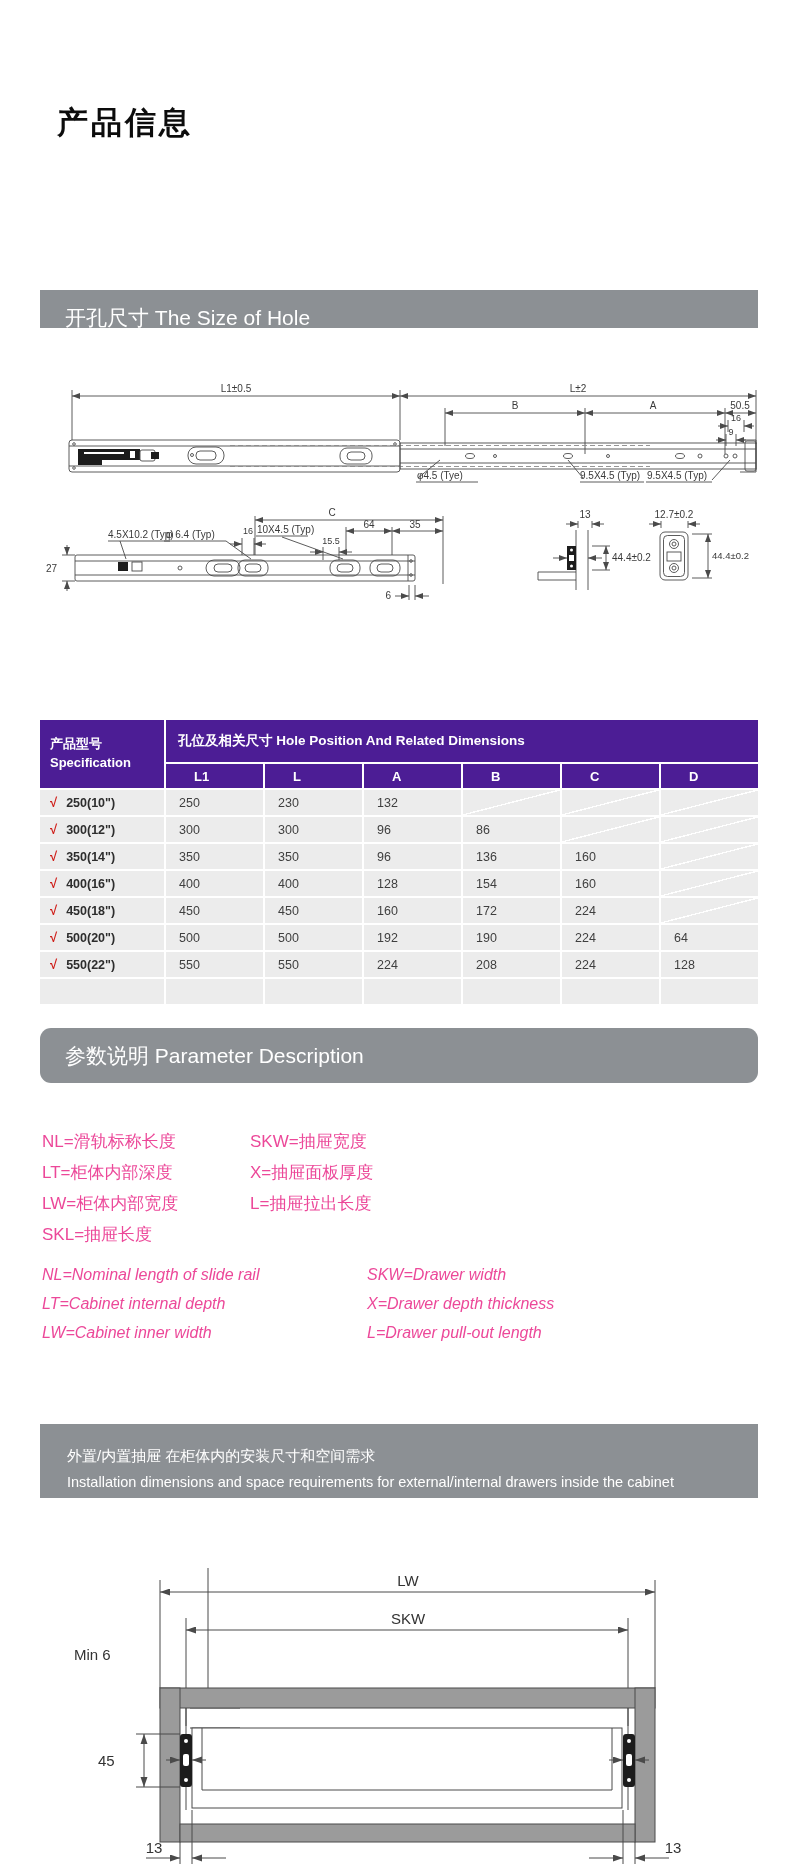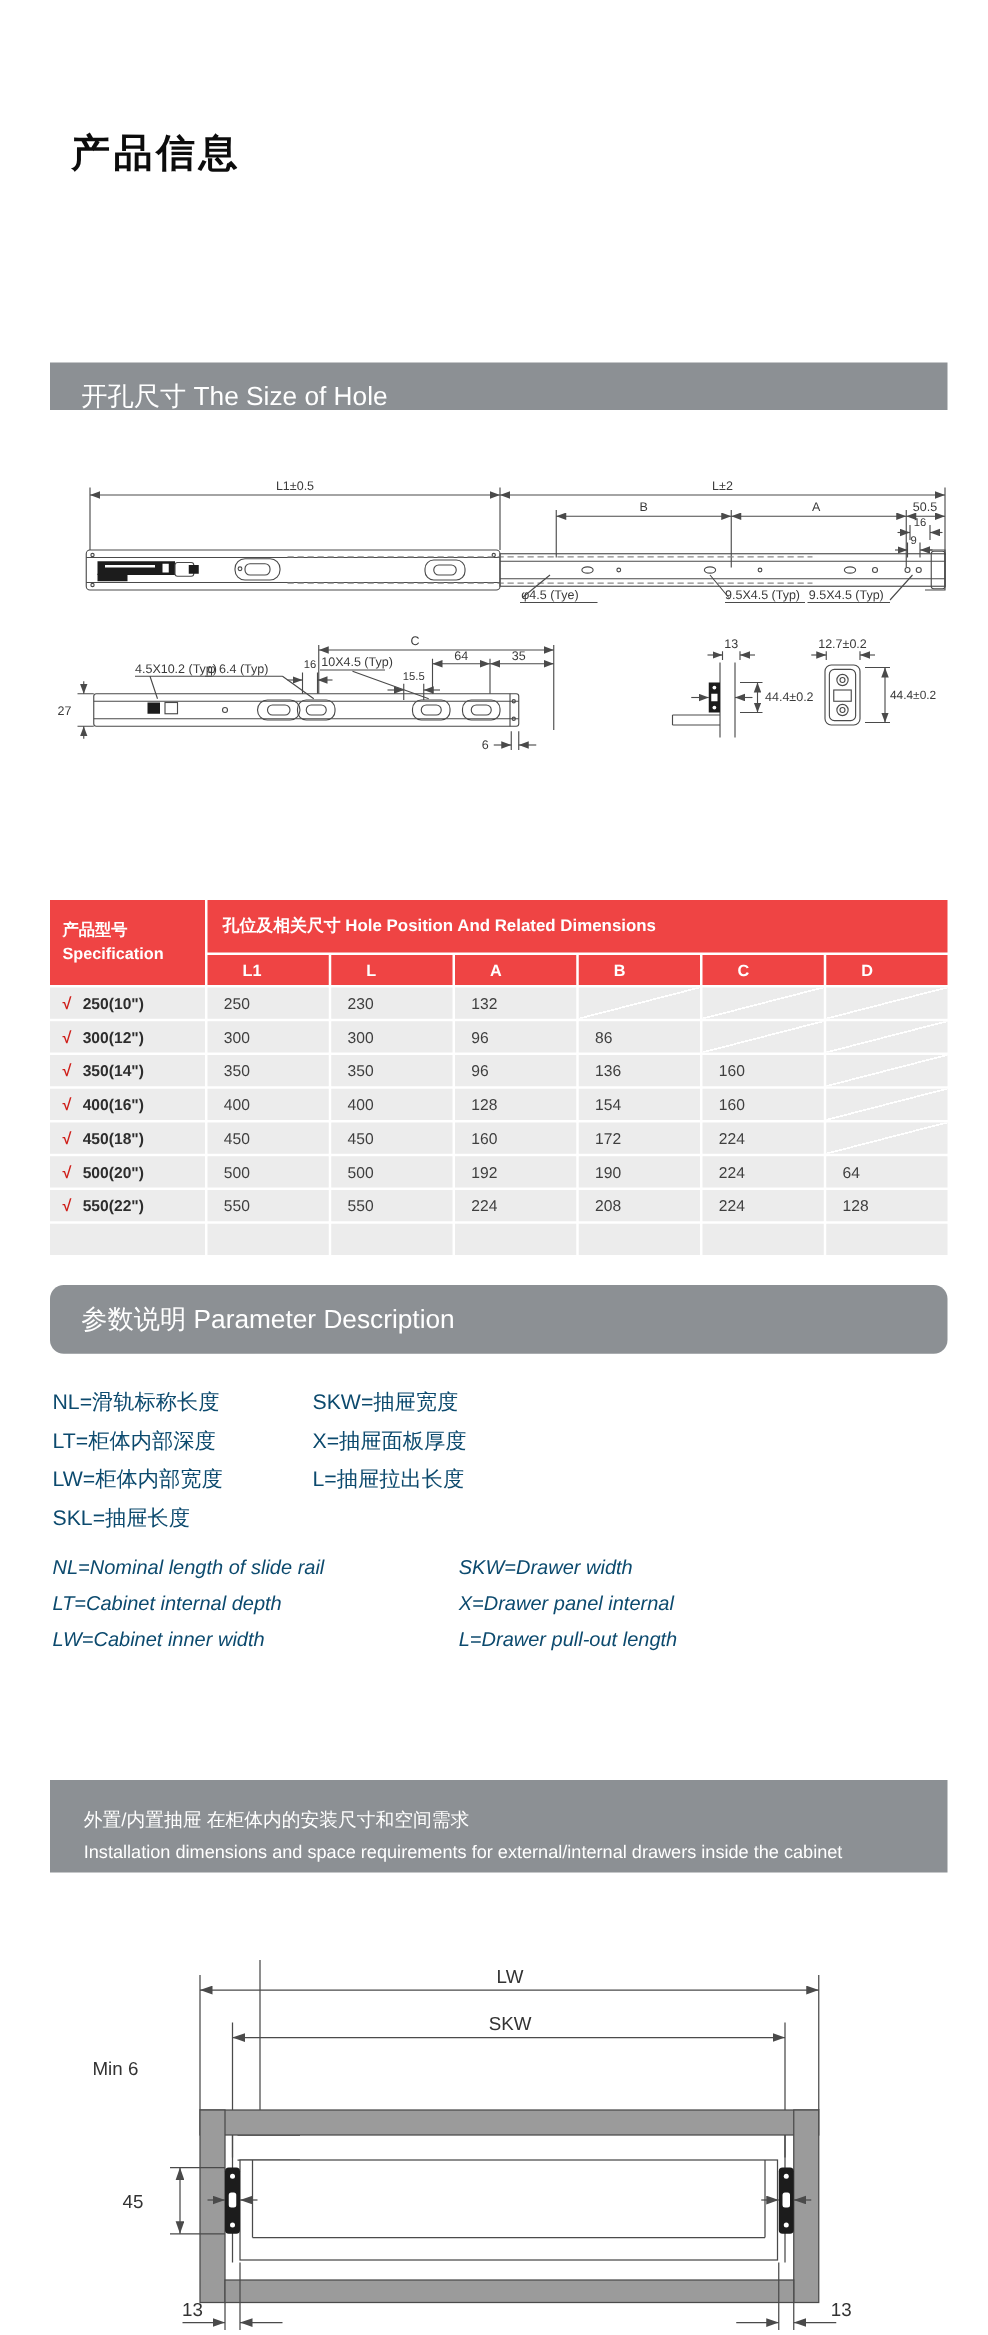--- a/index.html
+++ b/index.html
@@ -9,31 +9,31 @@
   .banner{position:absolute;left:40px;width:718px;background:#8c9094;color:#ffffff;box-sizing:border-box;}
   .banner1{top:262px;height:55px;line-height:55px;padding-left:25px;font-size:21px;margin-top:28px;}
   .banner2{top:1028px;height:55px;line-height:55px;padding-left:25px;font-size:21px;border-radius:11px;}
   .banner3{top:1424px;height:74px;padding:23px 8px 0 27px;}
   .banner3 .zh{font-size:15px;}
   .banner3 .en{font-size:14.5px;margin-top:8px;white-space:nowrap;}
   .drawing{position:absolute;background:#fff;}
   #drawing-top{left:40px;top:328px;}
   #drawing-cabinet{left:40px;top:1540px;}
   .spec-table{position:absolute;left:38px;top:718px;border-collapse:separate;border-spacing:2px;table-layout:fixed;width:722px;}
-  .spec-table th{background:#ef4444;color:#fff;text-align:left;font-weight:bold;padding:0;}
+  .spec-table th{background:#4c1d95;color:#fff;text-align:left;font-weight:bold;padding:0;}
   .spec-table .spec-h{font-size:13px;line-height:1.45;padding-left:10px;vertical-align:middle;}
   .spec-table .group-h{font-size:13.5px;padding-left:12px;height:42px;vertical-align:middle;}
   .spec-table .col-h{font-size:13px;padding-left:28px;height:24px;}
   .spec-table td{background:#ececec;font-size:12.5px;color:#3f3f3f;height:25px;padding:0 0 0 13px;}
   .spec-table td.spec-cell{padding-left:10px;white-space:nowrap;}
   .chk{color:#cf1f1a;font-weight:bold;font-size:13px;margin-right:9px;}
   .spec-label{font-weight:bold;font-size:12.5px;color:#2d2d2d;}
   .spec-table td.diag{background-color:#ececec;
      background-image:linear-gradient(to top left,rgba(0,0,0,0) 48.8%,#ffffff 48.8%,#ffffff 51.6%,rgba(0,0,0,0) 51.6%);}
-  .params{position:absolute;left:42px;color:#0c4a6e;}
+  .params{position:absolute;left:42px;color:#ec4899;margin-top:20px;}
   .params-zh{top:1106px;font-size:17px;}
   .params-zh .param-row{height:31px;display:flex;align-items:center;}
   .params-zh .param-row span:first-child{width:208px;}
   .params-en{top:1246px;font-size:16px;}
   .params-en .param-row{height:29px;display:flex;align-items:flex-start;font-style:italic;}
   .params-en .param-row span:first-child{width:325px;}
   svg text{font-family:"Liberation Sans",sans-serif;}
 </style>
 </head>
 <body>
@@ -327,21 +327,21 @@
         <span></span>
       </div>
     </div>
   <div class="params params-en">
       <div class="param-row">
         <span>NL=Nominal length of slide rail</span>
         <span>SKW=Drawer width</span>
       </div>
       <div class="param-row">
         <span>LT=Cabinet internal depth</span>
-        <span>X=Drawer panel internal</span>
+        <span>X=Drawer depth thickness</span>
       </div>
       <div class="param-row">
         <span>LW=Cabinet inner width</span>
         <span>L=Drawer pull-out length</span>
       </div>
     </div>
 
   <div class="banner banner3">
     <div class="zh">外置/内置抽屉 在柜体内的安装尺寸和空间需求</div>
     <div class="en">Installation dimensions and space requirements for external/internal drawers inside the cabinet</div>

